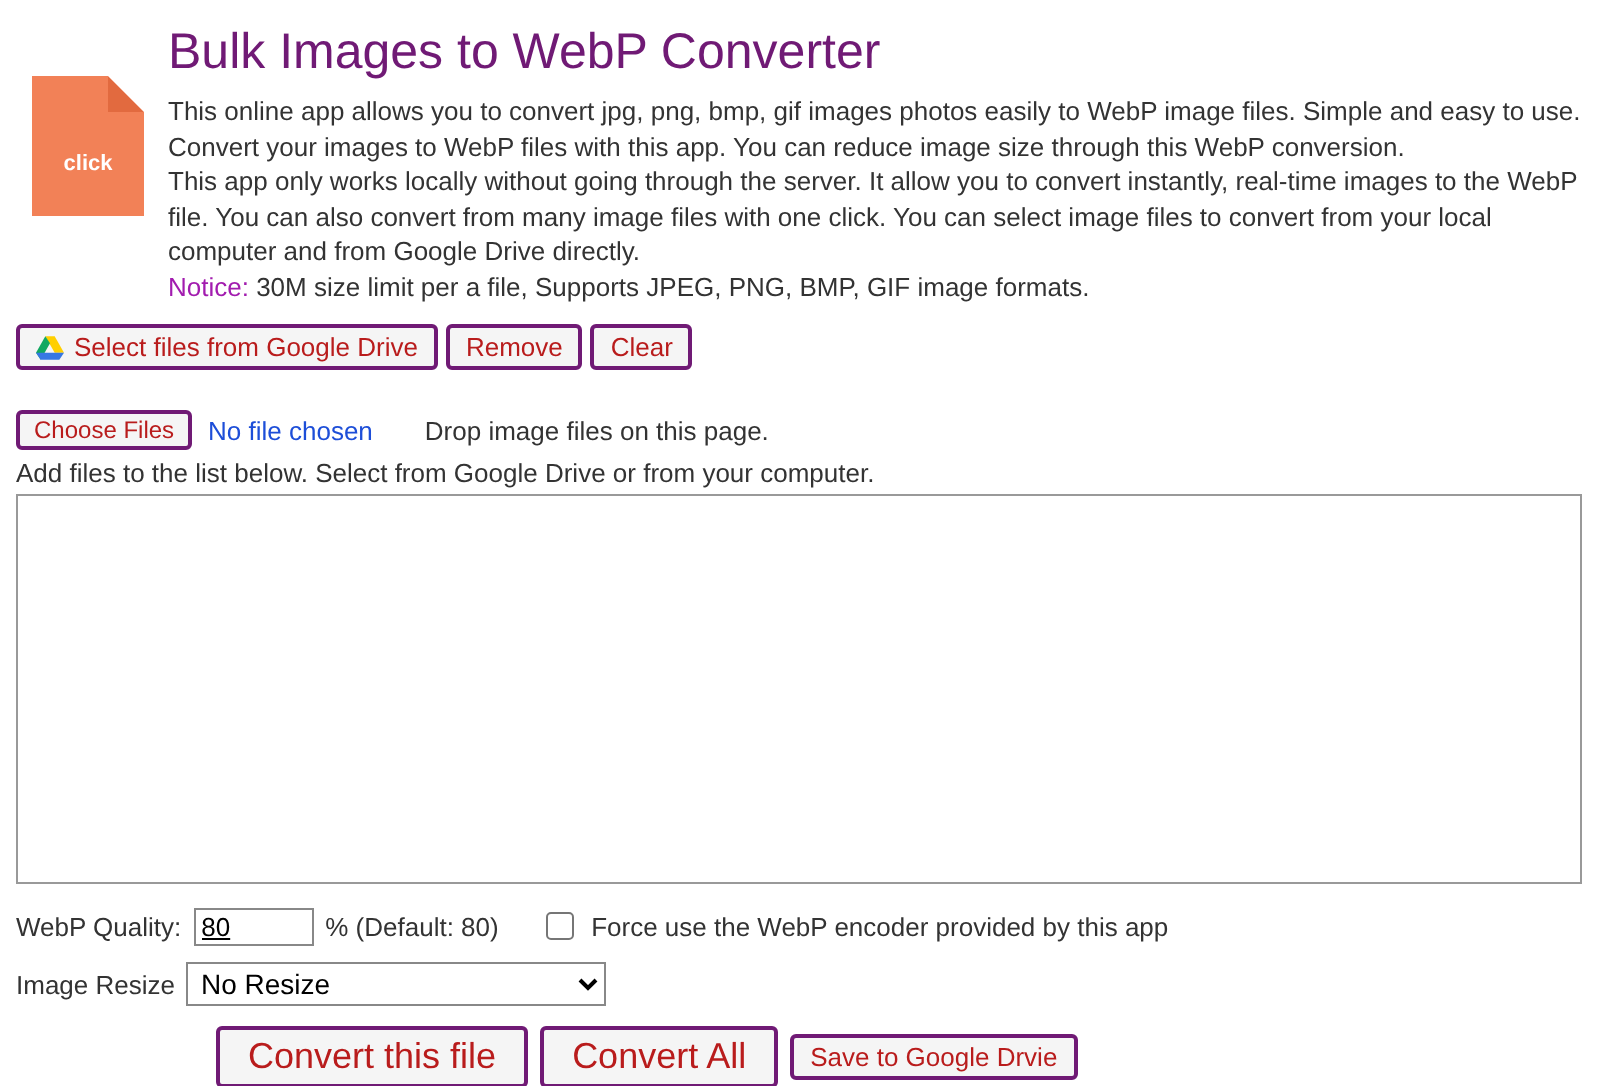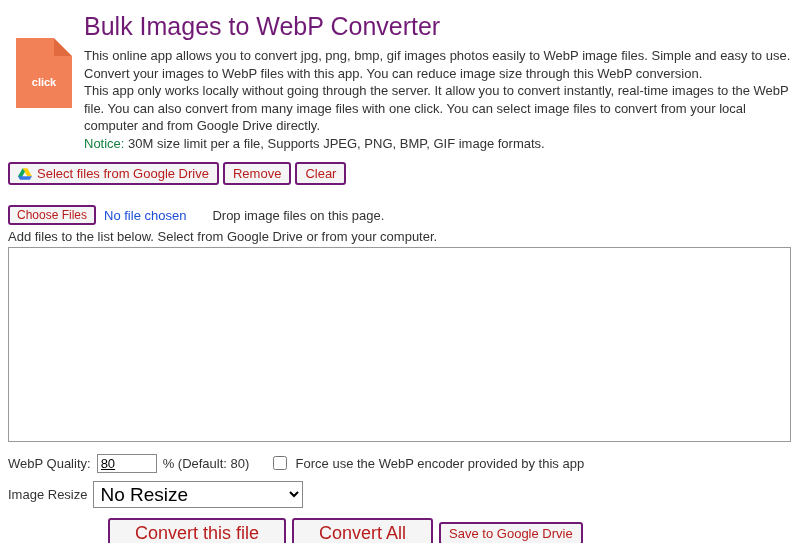--- a/index.html
+++ b/index.html
@@ -59,21 +59,21 @@
       color: #701a75;
       font-weight: normal;
       margin: 4px 0 6px 0;
       font-family: Verdana, sans-serif;
     }
     .desc {
       font-size: 13px;
       line-height: 1.35;
       color: #333;
     }
-    .notice-label { color: #15803d; }
+    .notice-label { color: #a21caf; }
     .controls-row {
       margin-top: 10px;
       display: flex;
       align-items: center;
       gap: 4px;
       flex-wrap: wrap;
     }
     button, .btn {
       font-family: Arial, sans-serif;
       font-size: 13px;
@@ -128,39 +128,39 @@
       font-size: 13px;
     }
     input[type="text"].qual {
       width: 60px;
       font-size: 13px;
       padding: 1px 3px;
       border: 1px solid #888;
       text-decoration: underline;
     }
     select {
-      font-size: 19px;
+      font-size: 14px;
       padding: 1px 2px;
       border: 1px solid #888;
       width: 210px;
       background: #fff;
     }
     input[type="checkbox"] {
       width: 14px; height: 14px;
     }
     .action-row {
       margin-top: 10px;
       padding-left: 100px;
       display: flex;
       align-items: center;
       gap: 6px;
     }
     .big-btn {
       font-size: 18px;
-      padding: 3px 25px;
+      padding: 3px 14px;
     }
     .sm-btn {
       font-size: 13px;
       padding: 2px 8px;
       text-align: right;
     }
   </style>
 </head>
 <body>
 

